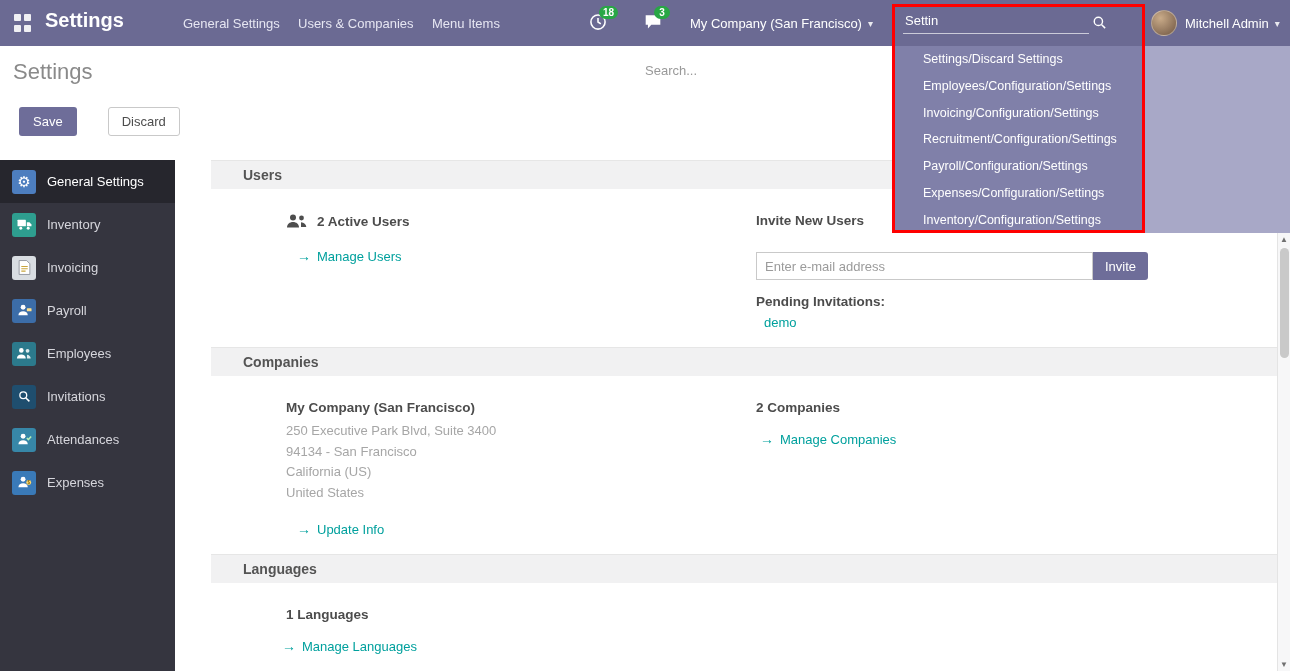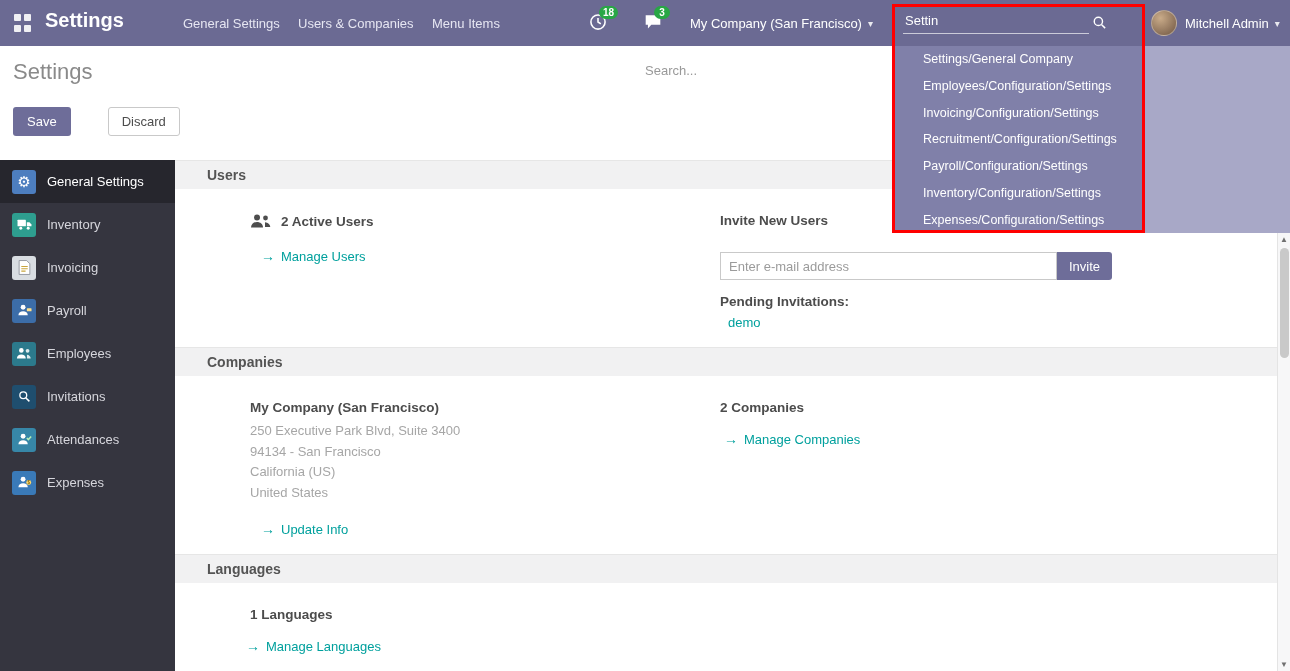--- a/index.html
+++ b/index.html
@@ -38,39 +38,39 @@
   .panel-filler { flex:1; }
   .result-item { height:26.71px; display:flex; align-items:center; padding-left:28px;
                  font-size:12.5px; color:#fff; cursor:pointer; white-space:nowrap; }
 
   .highlight-box { position:absolute; left:892px; top:4px; width:253px; height:229px;
                    border:3px solid #f00; z-index:60; pointer-events:none; }
 
   
   .control-panel { position:absolute; left:0; top:46px; width:1290px; height:114px; background:#fff; }
   .breadcrumb { position:absolute; left:13px; top:13px; font-size:22px; color:#8a8a8a; }
-  .cp-buttons { position:absolute; left:13px; top:61px; display:flex; gap:13px; }
+  .cp-buttons { position:absolute; left:19px; top:61px; display:flex; gap:7px; }
   .btn { font-size:13px; padding:6px 13px; border-radius:3px; border:1px solid transparent;
          cursor:pointer; font-family:inherit; }
   .btn-primary { color:#fff; }
   .btn-secondary { background:#fff; border-color:#c9c9c9; color:#4d4d4d;margin-left:24px; }
   .cp-search { position:absolute; left:645px; top:17px; width:320px; border:none; outline:none;
                font-size:13px; color:#555; font-family:inherit; }
   .cp-search::placeholder { color:#999; }
 
   
   .content { position:absolute; left:0; top:160px; width:1290px; bottom:0; display:flex; }
   .sidebar { width:175px; flex:none; }
   .side-item { height:43px; display:flex; align-items:center; gap:11px; padding-left:12px;
                color:#d6d6dc; font-size:13px; cursor:pointer; }
   .side-item.active { background:rgba(0,0,0,.28); color:#fff; }
   .app-icon { width:24px; height:24px; border-radius:3px; flex:none; display:flex;
               align-items:center; justify-content:center; font-size:15px; color:#fff; }
 
-  .main { flex:1; background:#fff; overflow:hidden; padding-right:13px; }
+  .main { flex:1; background:#fff; overflow:hidden; padding-right:13px;padding-left:36px; }
   .section-header { height:29px; line-height:29px; background:#f1f1f2; border-top:1px solid #e6e6e6;
                     font-size:14px; font-weight:bold; color:#545454; padding-left:32px; }
   .section-body { display:flex; padding:24px 0 16px 75px; }
   .col-left { width:470px; flex:none; }
   .col-right { flex:1; }
 
   .bold-label { font-weight:bold; color:#4c4c4c; font-size:13.5px; }
   .stat-row { display:flex; align-items:center; gap:9px; }
   .link { display:inline-flex; align-items:center; gap:6px; font-size:13px;
           cursor:pointer; text-decoration:none; }
@@ -146,27 +146,27 @@
 
     <div class="avatar"></div>
     <div class="user-menu" style="left:1185px">
       <span>Mitchell Admin</span>
       <span class="caret">▾</span>
     </div>
   </nav>
 
   <div class="menu-search-panel">
     <div class="panel-results" style="background-color: rgb(128, 128, 169);">
-      <div class="result-item">Settings/General Company</div>
+      <div class="result-item">Settings/Discard Settings</div>
       <div class="result-item">Employees/Configuration/Settings</div>
       <div class="result-item">Invoicing/Configuration/Settings</div>
       <div class="result-item">Recruitment/Configuration/Settings</div>
       <div class="result-item">Payroll/Configuration/Settings</div>
+      <div class="result-item">Expenses/Configuration/Settings</div>
       <div class="result-item">Inventory/Configuration/Settings</div>
-      <div class="result-item">Expenses/Configuration/Settings</div>
     </div>
     <div class="panel-filler" style="background-color: rgb(168, 168, 199);"></div>
   </div>
   <div class="highlight-box" style="border-color: rgb(255, 0, 0);"></div>
 
   <div class="control-panel">
     <div class="breadcrumb">Settings</div>
     <div class="cp-buttons">
       <button class="btn btn-primary" style="background-color: rgb(110, 109, 153);">Save</button>
       <button class="btn btn-secondary">Discard</button>

